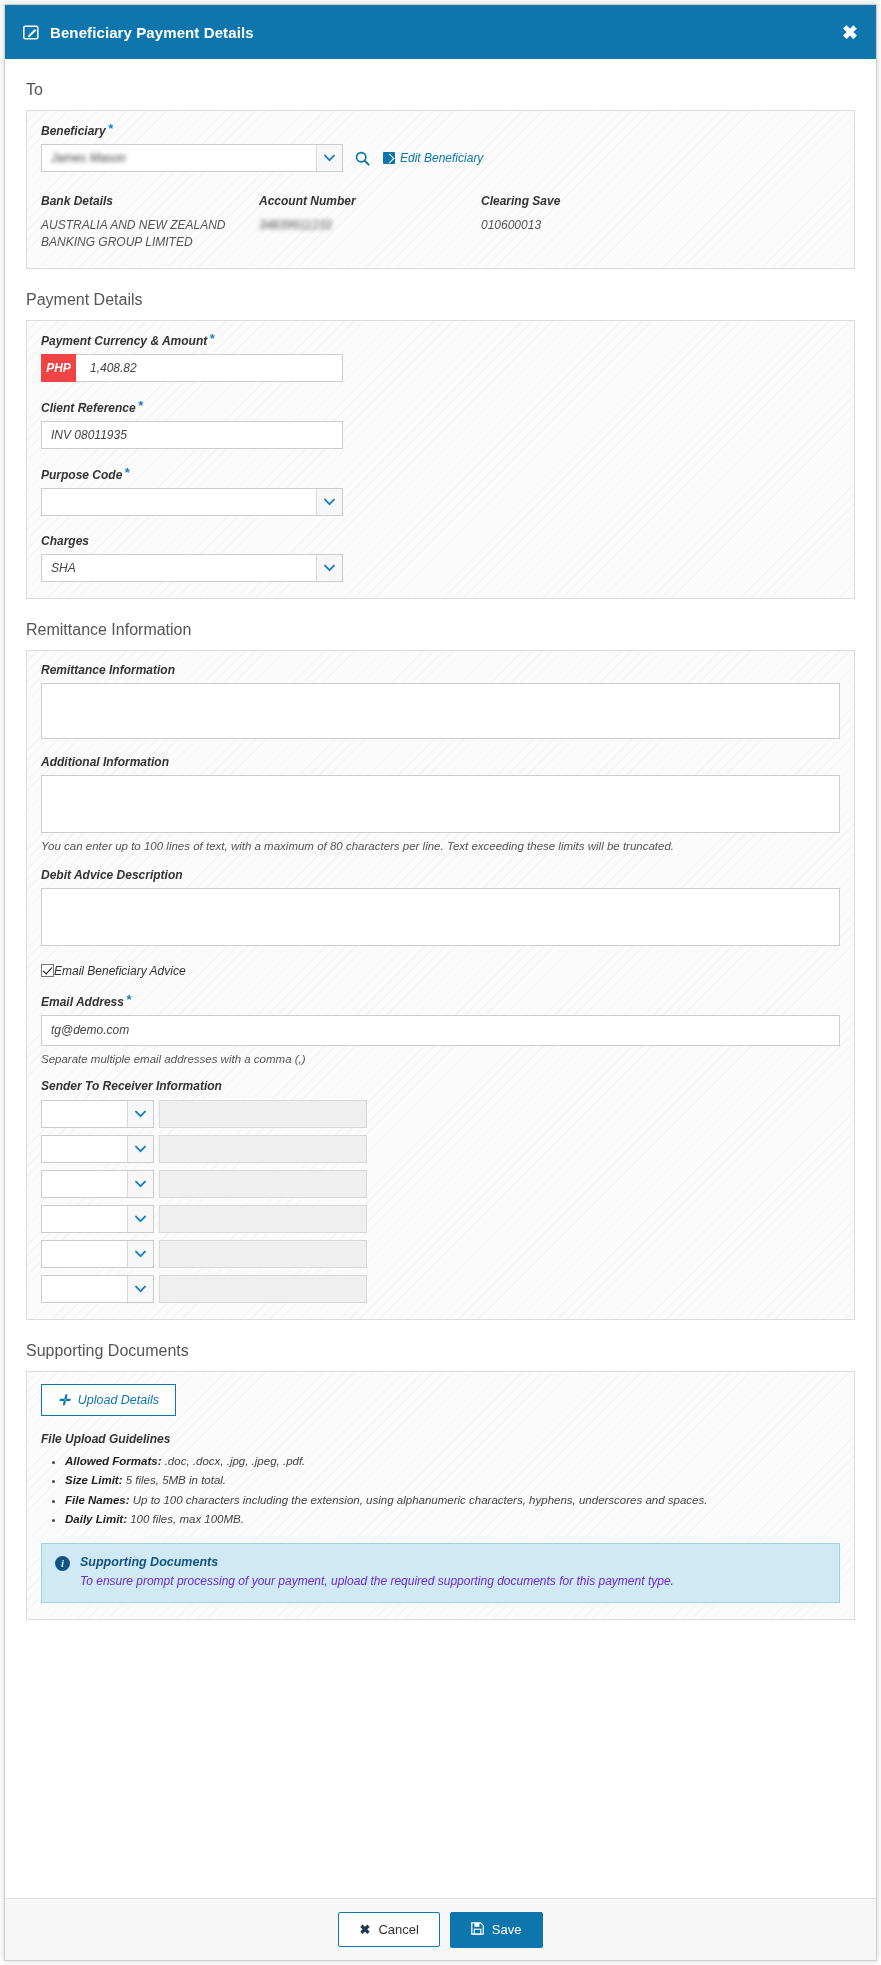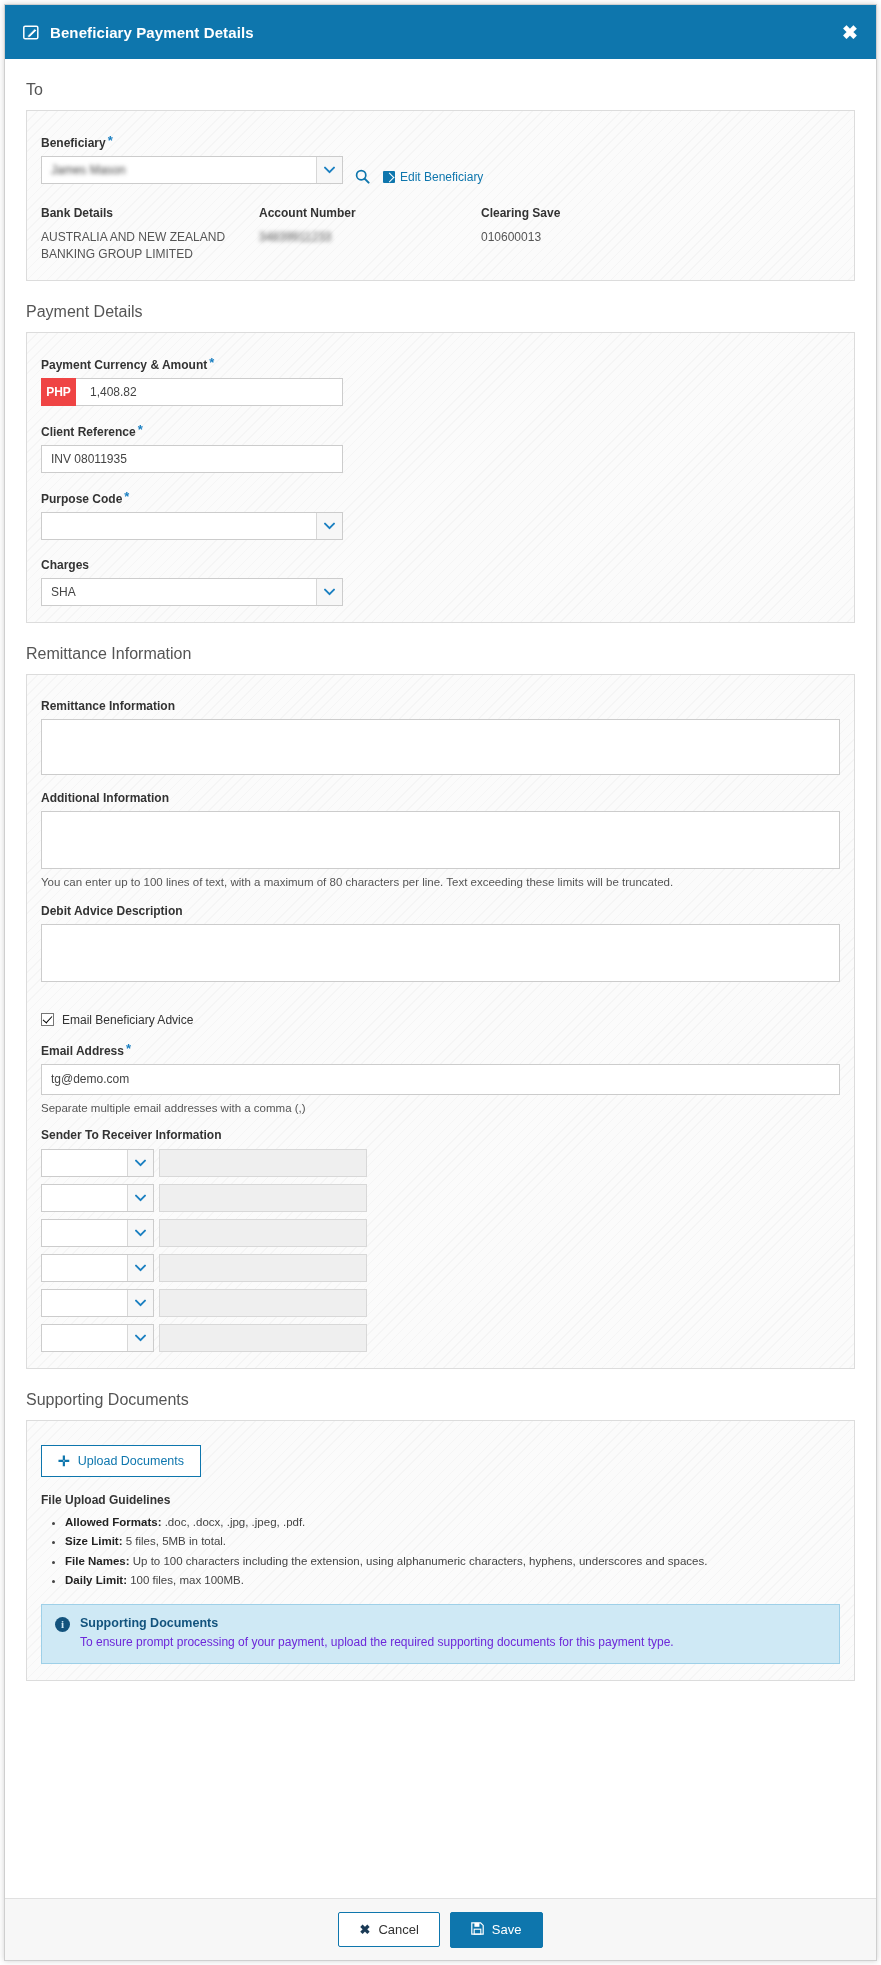--- a/index.html
+++ b/index.html
@@ -80,21 +80,22 @@
 
   .panel {
     border: 1px solid #dcdcdc;
     background-color: #fbfbfb;
     background-image: repeating-linear-gradient(
       135deg,
       rgba(0,0,0,0.022) 0px,
       rgba(0,0,0,0.022) 1px,
       rgba(0,0,0,0) 1px,
       rgba(0,0,0,0) 7px);
-    padding: 24px 14px 16px 14px;
+    padding: 12px 14px 16px 14px;
+    font-style: italic;
   }
 
   .field-label {
     font-size: 12px;
     font-weight: bold;
     color: #333333;
     margin-bottom: 6px;
     display: block;
   }
   .req {
@@ -135,21 +136,21 @@
     flex: 0 0 26px;
     border-left: 1px solid #d7d7d7;
     background: #f7f7f7;
     display: flex;
     align-items: center;
     justify-content: center;
   }
   .caret svg { display:block; }
 
   
-  .benef-row { display: flex; align-items: flex-end; gap: 0; }
+  .benef-row { display: flex; align-items: center; gap: 0; }
   .benef-select { width: 302px; }
   .blurred {
     color: #8c8c8c;
     filter: blur(2.2px);
     -webkit-filter: blur(2.2px);
     user-select: none;
   }
   .search-icon {
     margin-left: 12px;
     display: inline-flex;
@@ -245,22 +246,21 @@
   .helper {
     font-size: 11.5px;
     color: #555555;
     margin-top: 7px;
   }
 
   
   .cb-row {
     display: flex;
     align-items: flex-start;
-    gap: 8px;
-    margin-top: 31px;
+    margin-top: 18px;
   }
   .cb {
     width: 13px; height: 13px;
     border: 1px solid #767676;
     background: #ffffff;
     display: inline-flex;
     align-items: center;
     justify-content: center;
     cursor: pointer;
   }
@@ -586,21 +586,21 @@
           <div class="str-txt"></div>
         </div>
       </div>
     </div>
 
     <h2 class="section-title spaced">Supporting Documents</h2>
     <div class="panel">
 
       <div class="upload-btn">
         <span class="plus">✛</span>
-        <span>Upload Documents</span>
+        <span>Upload Details</span>
       </div>
 
       <div class="guide-title">File Upload Guidelines</div>
       <ul class="guide">
         <li><b>Allowed Formats:</b><span> .doc, .docx, .jpg, .jpeg, .pdf.</span></li>
         <li><b>Size Limit:</b><span> 5 files, 5MB in total.</span></li>
         <li><b>File Names:</b><span> Up to 100 characters including the extension, using alphanumeric characters, hyphens, underscores and spaces.</span></li>
         <li><b>Daily Limit:</b><span> 100 files, max 100MB.</span></li>
       </ul>
 

